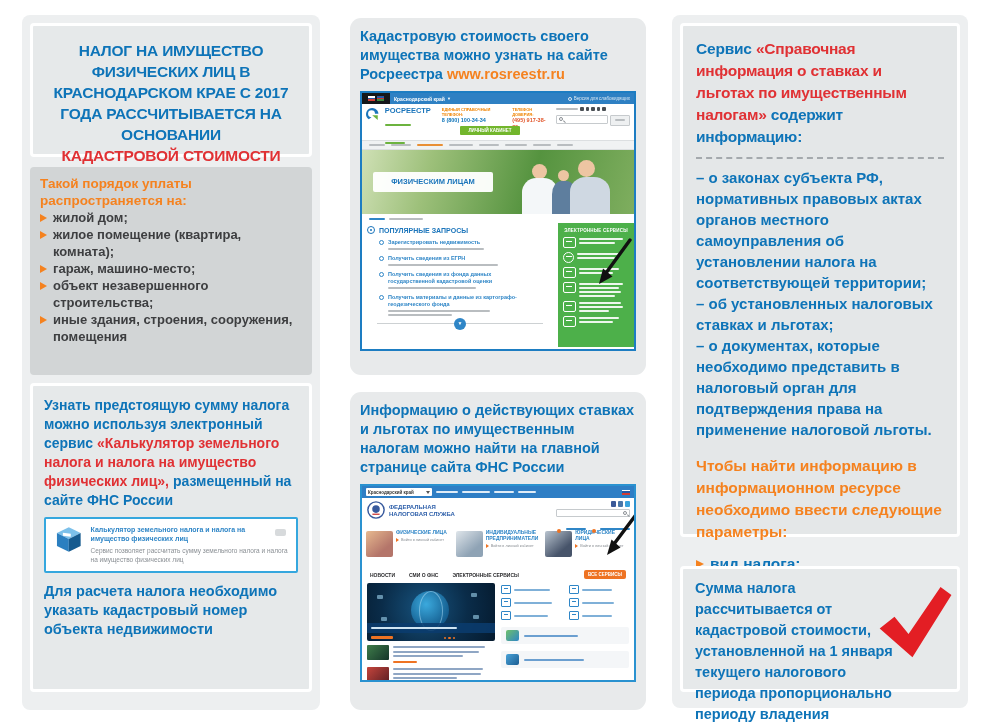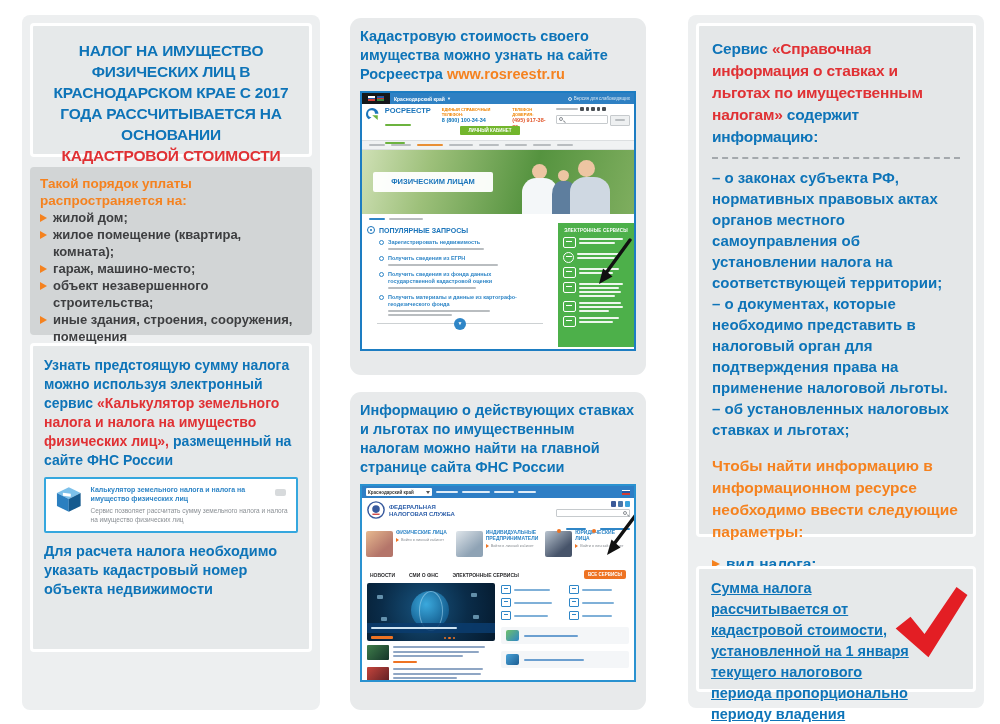--- a/index.html
+++ b/index.html
@@ -12,21 +12,21 @@
   .blue{color:#0e74b8;}
   .red{color:#e03134;}
   .orange{color:#f5821f;}
   .bar{display:inline-block;background:#b9bdc0;border-radius:1px;height:2px;vertical-align:middle;}
   .tri{width:0;height:0;border-left:8px solid #f5821f;border-top:4.5px solid transparent;
        border-bottom:4.5px solid transparent;flex:0 0 auto;margin-top:4px;margin-right:6px;}
   
   .head1{height:134px;padding:14px 20px;text-align:center;font-weight:bold;
          font-size:15.5px;line-height:21px;letter-spacing:-.2px;}
   .head1 .red{display:block;}
-  .listbox{margin-top:10px;height:168px;background:#d2d5d6;border-radius:4px;padding:8px 10px;box-sizing:border-box;}
+  .listbox{margin-top:10px;height:208px;background:#d2d5d6;border-radius:4px;padding:8px 10px;box-sizing:border-box;}
   .applies-h{font-weight:bold;font-size:13.5px;line-height:17px;}
   .li{display:flex;font-weight:bold;font-size:13px;line-height:17px;color:#3d3e40;}
   .li .tri{border-left-width:7px;border-top-width:4px;border-bottom-width:4px;margin-top:4.5px;}
   .banner{margin-top:8px;height:42px;background:#1a73b9;border-radius:3px;color:#fff;
           font-weight:bold;font-size:17px;line-height:42px;text-align:center;letter-spacing:-.2px;}
   .botbox{margin-top:8px;height:309px;padding:10px 11px;font-weight:bold;}
   .p14{font-size:14px;line-height:19px;}
   .widget{position:relative;margin:7px 0;height:56px;background:#fff;border:2px solid #35a7de;
           border-radius:2px;display:flex;gap:7px;padding:6px 8px;box-sizing:border-box;}
   .wlink{font-size:7px;line-height:9px;color:#2f86c7;font-weight:bold;max-width:190px;}
@@ -140,21 +140,21 @@
   .tic{width:13px;height:11px;border-radius:2px;}
   .tile .bar{background:#6b9fd0;}
   
   .p3{font-weight:bold;font-size:15.5px;line-height:22px;letter-spacing:-.2px;}
   .dashed{border-top:2px dashed #a4a9ad;margin:9px 0 8px 0;}
   .info-p{font-weight:bold;font-size:15px;line-height:21px;margin:0;}
   .params-h{font-weight:bold;font-size:15.5px;line-height:22px;margin-top:15px;}
   .pli{display:flex;font-weight:bold;font-size:15.5px;line-height:22px;color:#0e74b8;}
   .pli .tri{margin-top:7px;}
   .notebox{position:absolute;left:8px;right:8px;top:551px;height:126px;padding:9px 12px;}
-  .notetxt{font-weight:bold;font-size:14.5px;line-height:21px;width:208px;text-decoration:underline;}
+  .notetxt{font-weight:bold;font-size:14.5px;line-height:21px;width:208px;}
   .check{position:absolute;right:4px;top:6px;}
 </style>
 </head>
 <body>
 
 <div class="canvas">
 
   <section class="panel" style="left:22px;top:15px;width:298px;height:695px;">
     <div class="ibox head1">
       <span class="blue">НАЛОГ НА ИМУЩЕСТВО ФИЗИЧЕСКИХ ЛИЦ В КРАСНОДАРСКОМ КРАЕ С 2017 ГОДА РАССЧИТЫВАЕТСЯ НА ОСНОВАНИИ</span>
@@ -544,29 +544,29 @@
           </div>
         </div>
       </div>
       <svg class="arrow" style="left:236px;top:26px;" width="42" height="50" viewBox="0 0 42 50">
         <path d="M37 4 L16 32" stroke="#111" stroke-width="3.4" fill="none" stroke-linecap="round"></path>
         <polygon points="9,43 22.5,35.5 13.5,27.5" fill="#111"></polygon>
       </svg>
     </div>
   </section>
 
-  <section class="panel" style="left:688px;top:15px;width:296px;height:693px;">
+  <section class="panel" style="left:672px;top:15px;width:296px;height:693px;">
     <div class="ibox" style="height:514px;padding:12px 13px;background:#e4e7e8;">
       <div class="p3">
         <span class="blue">Сервис </span><span class="red">«Справочная информация о ставках и льготах по имущественным налогам»</span><span class="blue"> содержит информацию:</span>
       </div>
       <div class="dashed"></div>
       <p class="info-p blue">– о законах субъекта РФ, нормативных правовых актах органов местного самоуправления об установлении налога на соответствующей территории;</p>
+      <p class="info-p blue">– об установленных налоговых ставках и льготах;</p>
       <p class="info-p blue">– о документах, которые необходимо представить в налоговый орган для подтверждения права на применение налоговой льготы.</p>
-      <p class="info-p blue">– об установленных налоговых ставках и льготах;</p>
       <div class="params-h orange">Чтобы найти информацию в информационном ресурсе необходимо ввести следующие параметры:</div>
       <div style="margin-top:10px;">
         <div class="pli">
             <i class="tri"></i>
             <span>вид налога;</span>
           </div>
         <div class="pli">
             <i class="tri"></i>
             <span>налоговый период;</span>
           </div>

